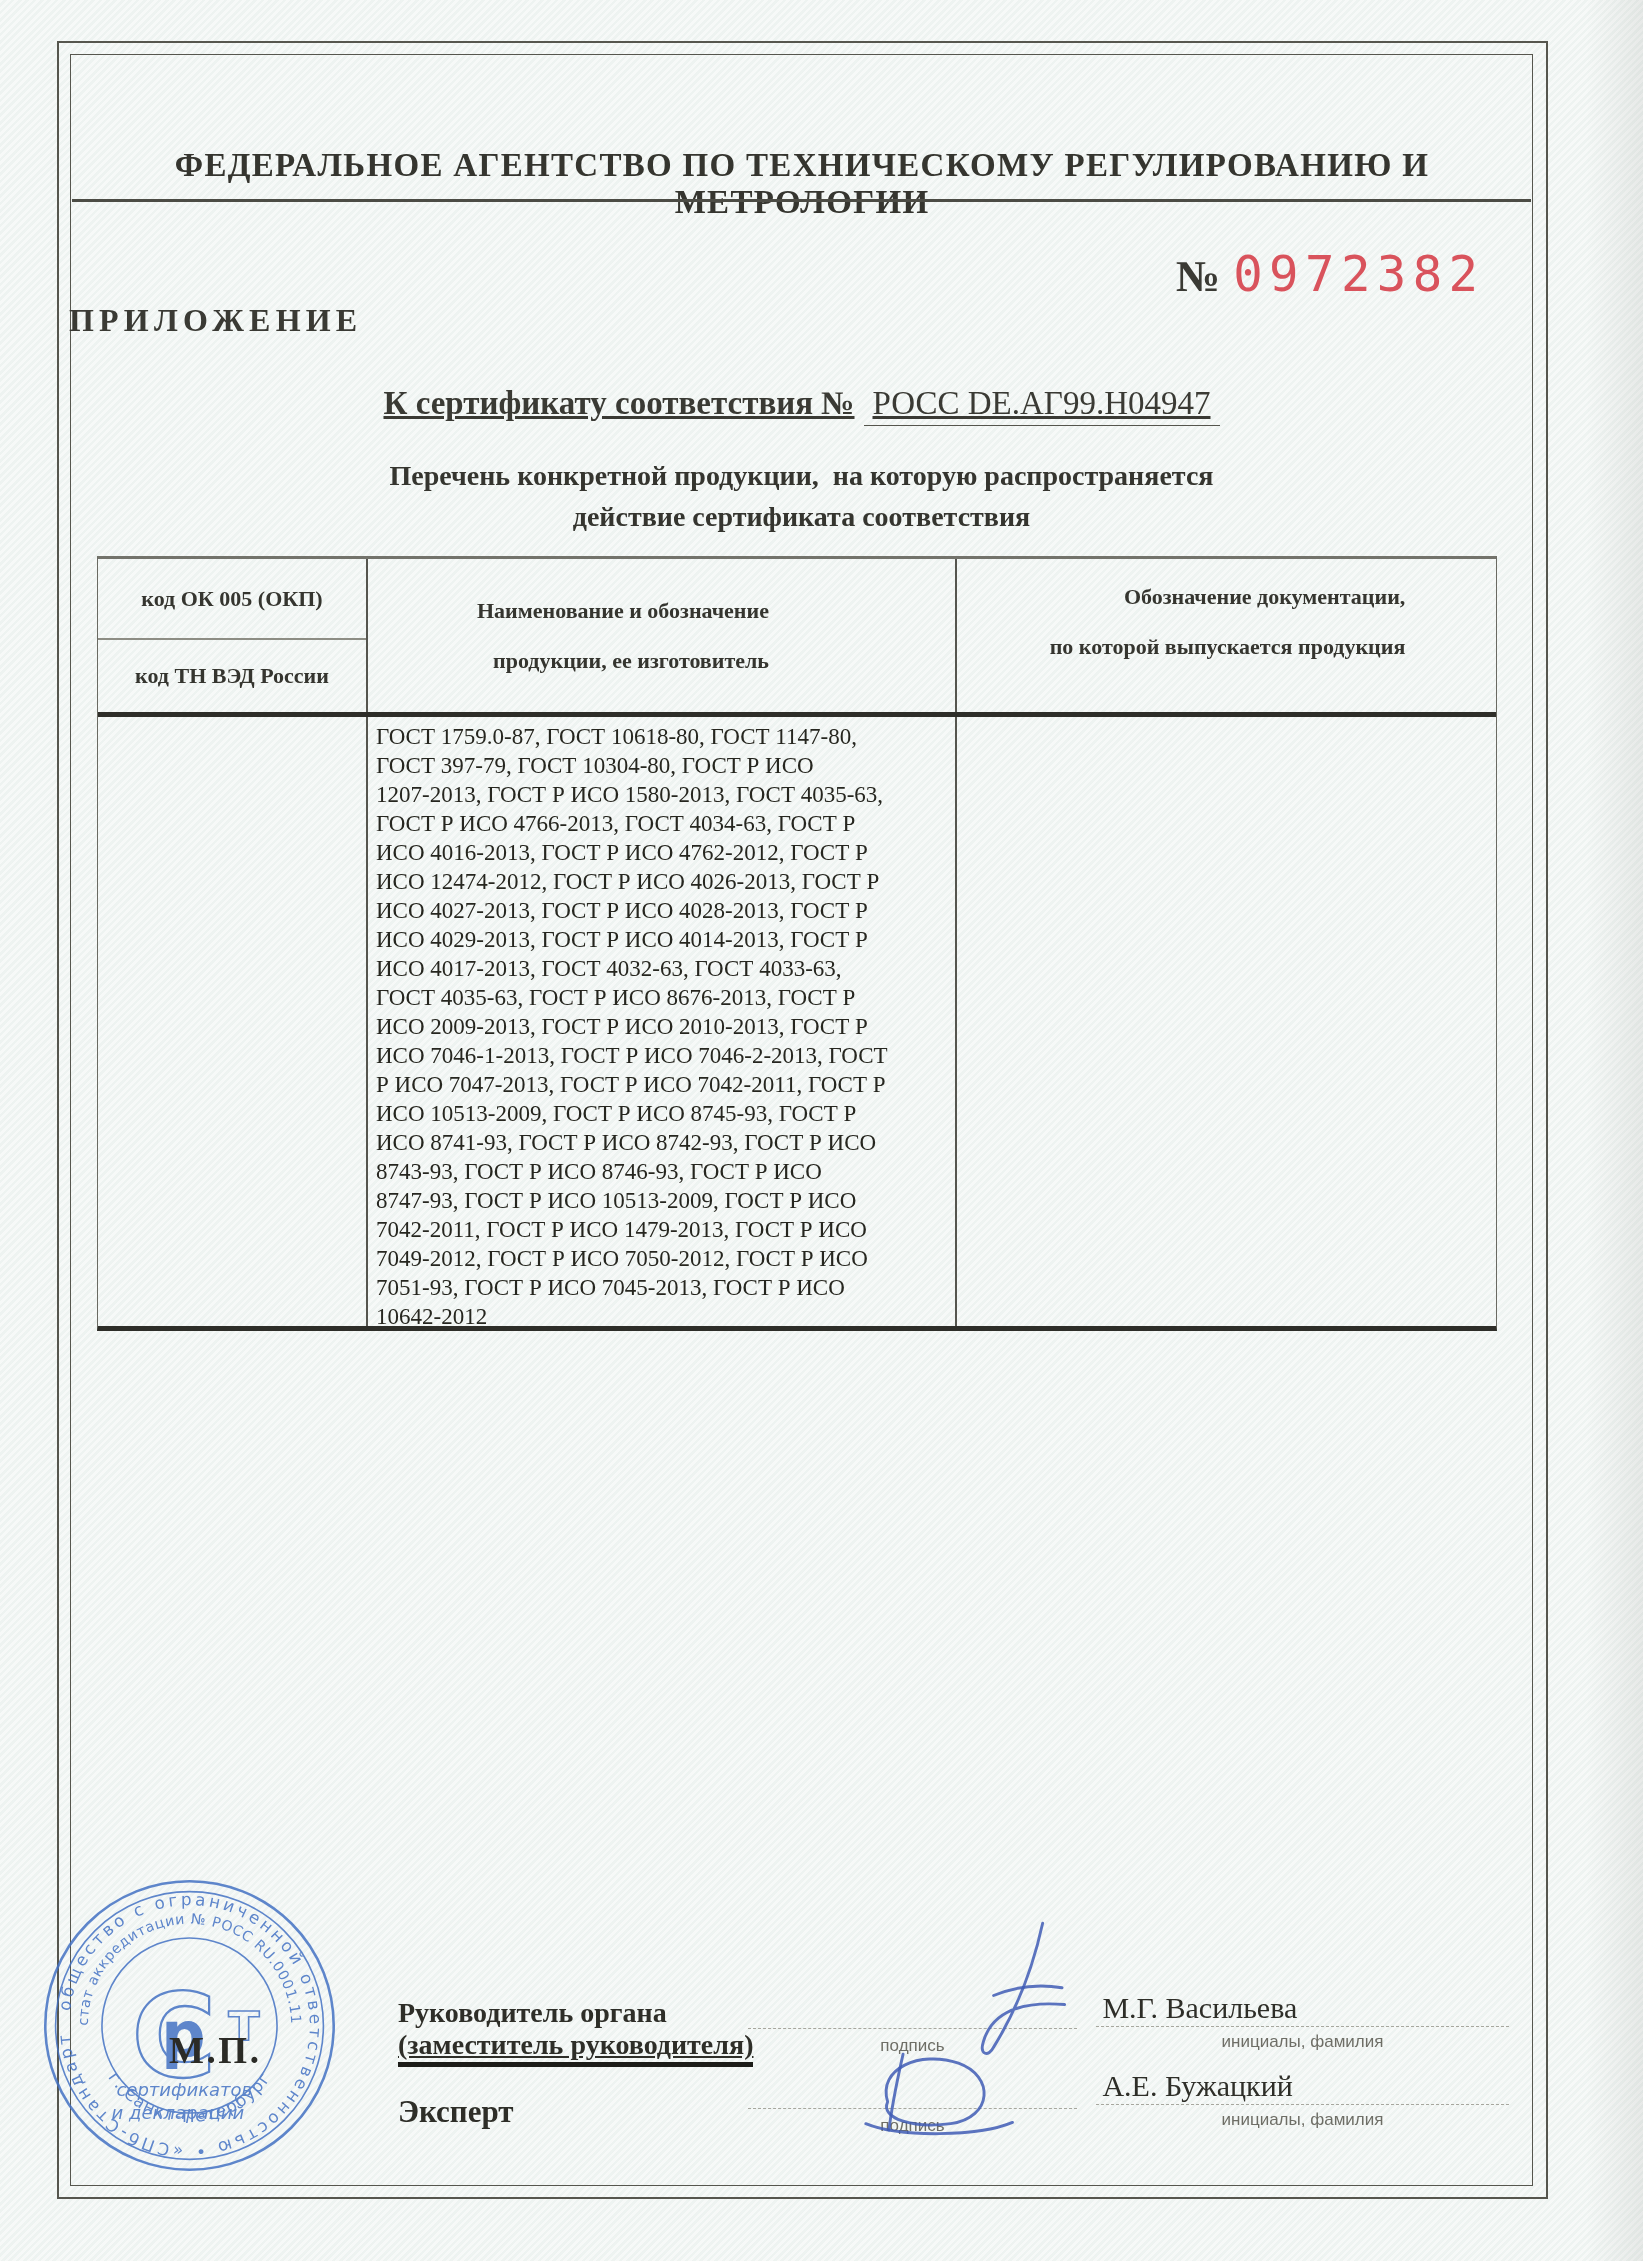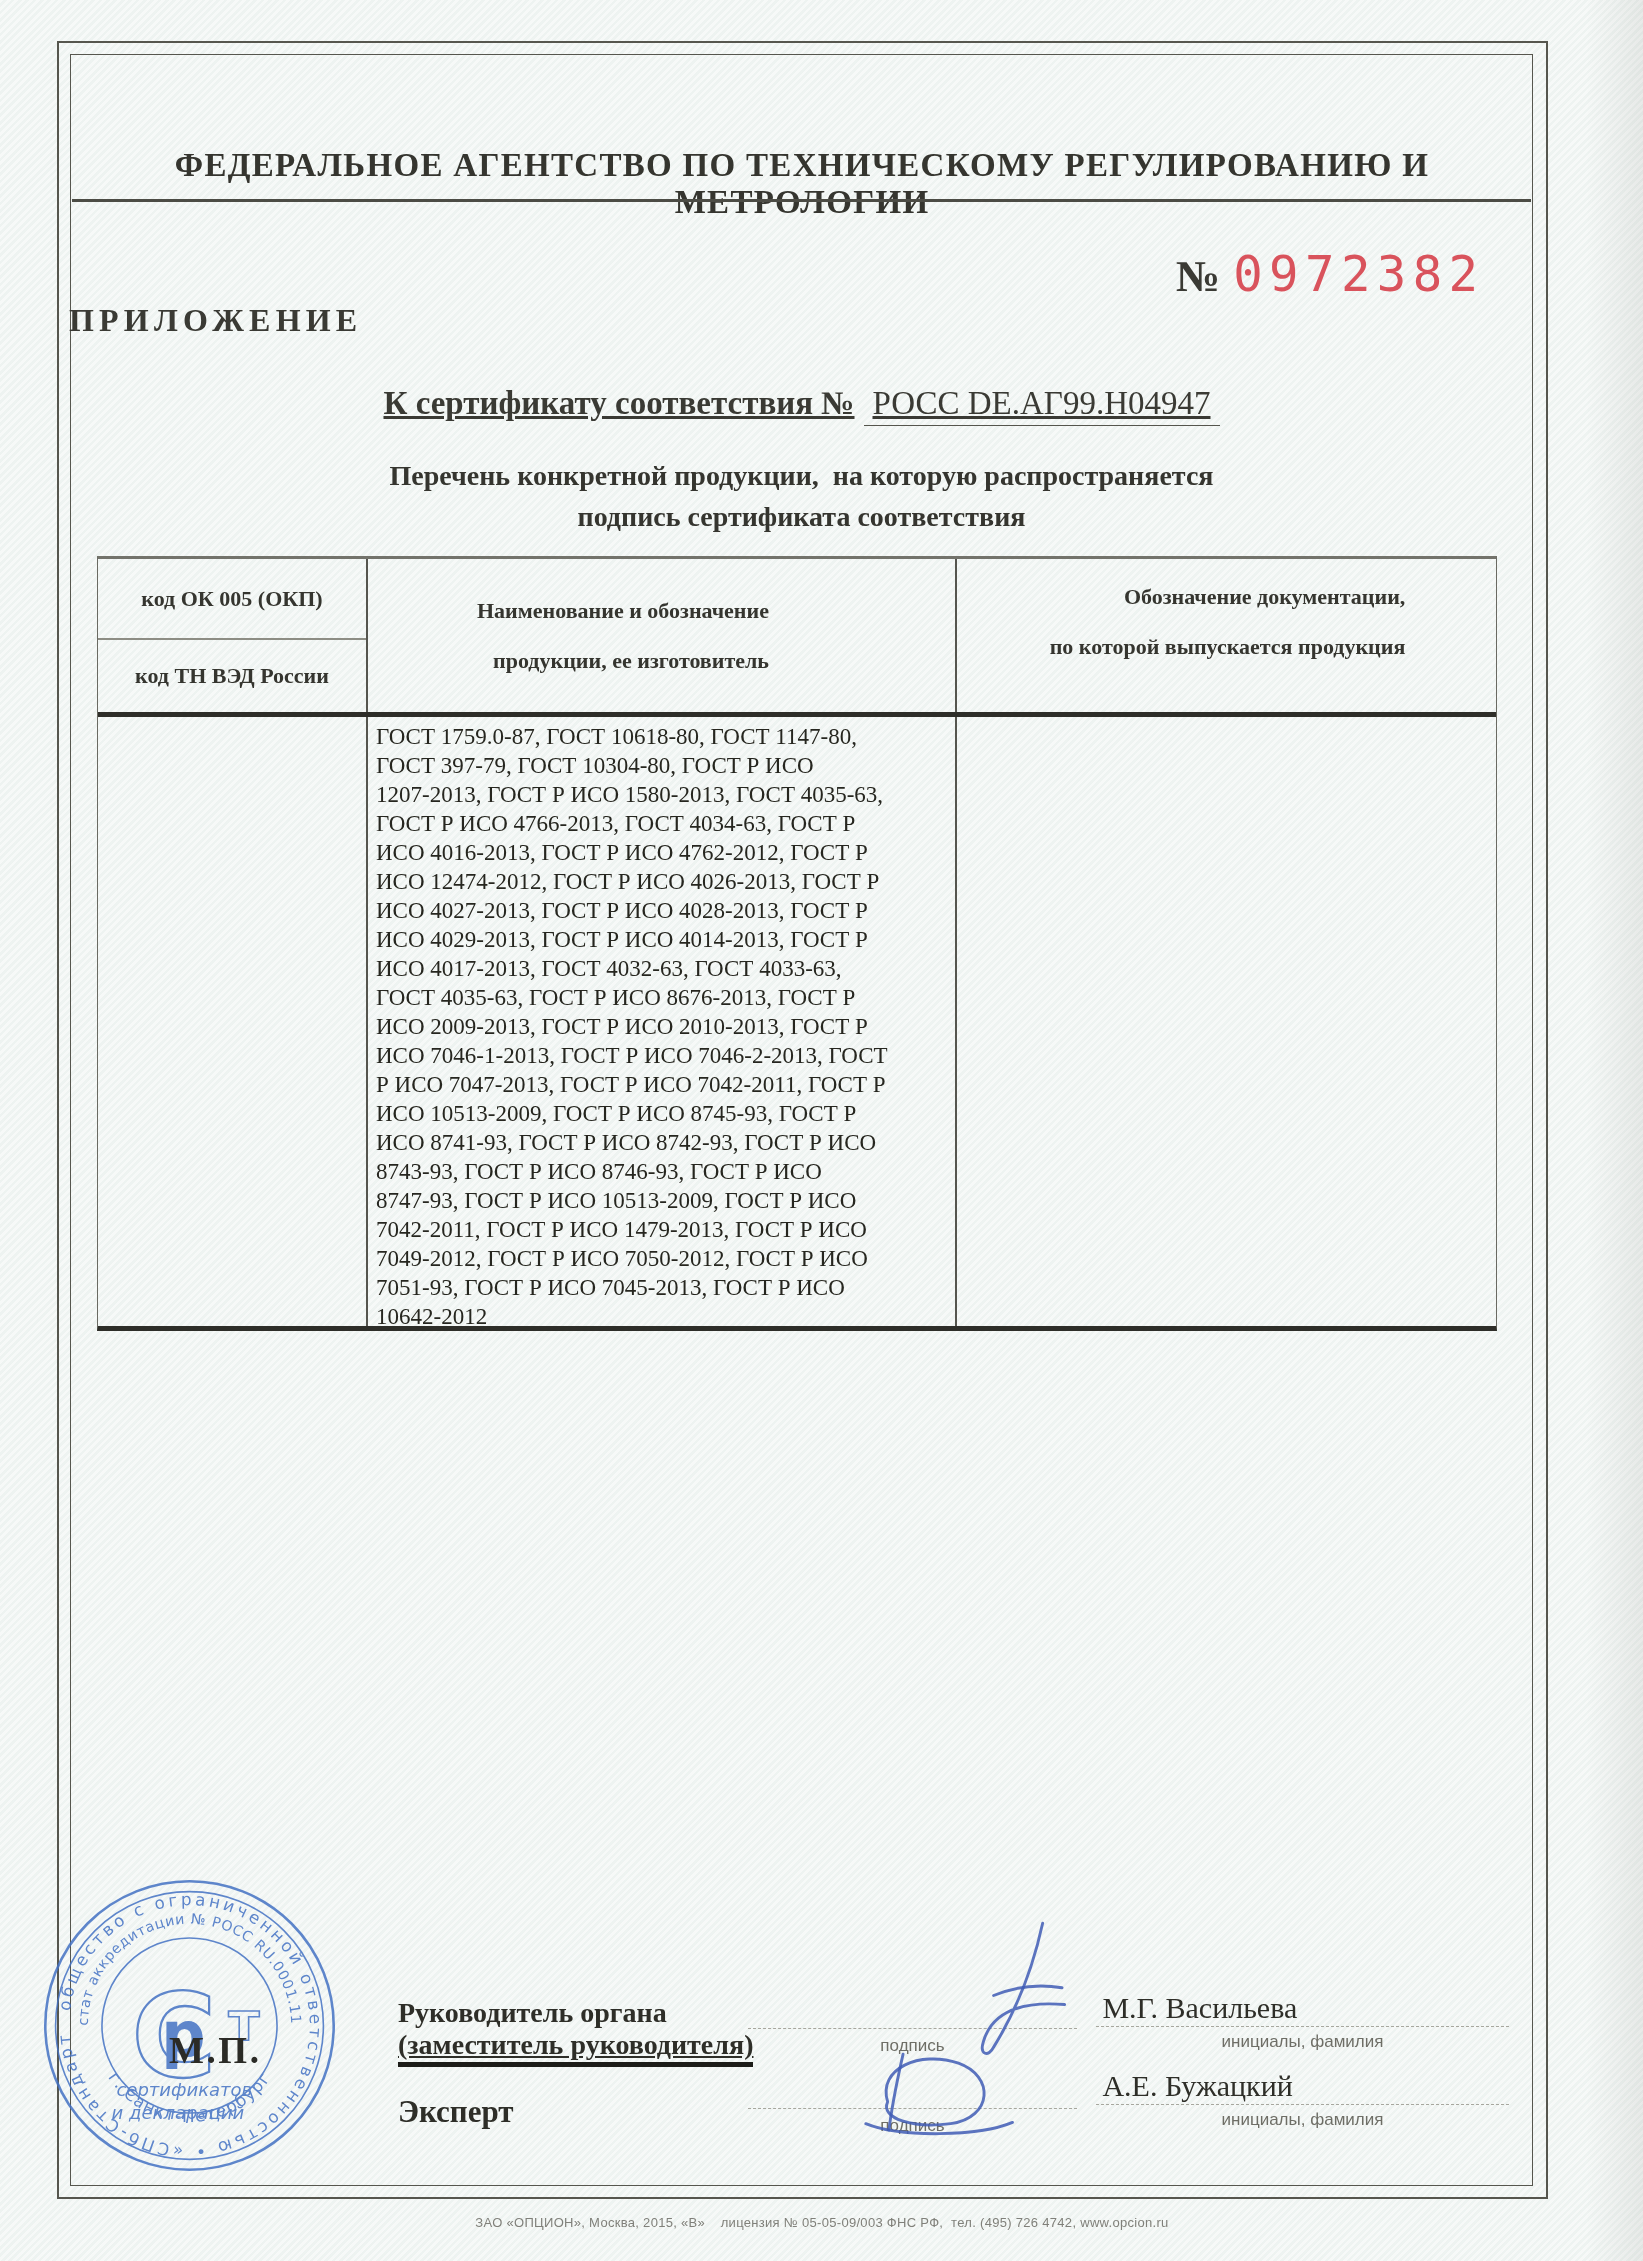--- a/index.html
+++ b/index.html
@@ -100,21 +100,21 @@
     <span class="digits">0972382</span>
   </div>
 
   <div class="appendix-title">ПРИЛОЖЕНИЕ</div>
 
   <div class="cert-ref">
     <span>К сертификату соответствия №</span><span class="cert-no">РОСС DE.АГ99.Н04947</span>
   </div>
 
   <div class="intro">Перечень конкретной продукции,  на которую распространяется
-подпись сертификата соответствия</div>
+действие сертификата соответствия</div>
 
   <div class="tbl">
     <div class="v1"></div>
     <div class="v2"></div>
     <div class="hsep"></div>
     <div class="c1split"></div>
     <div class="cell hdr c1a">код ОК 005 (ОКП)</div>
     <div class="cell hdr c1b">код ТН ВЭД России</div>
     <div class="cell hdr c2h">Наименование и обозначение
 продукции, ее изготовитель</div>
@@ -201,16 +201,15 @@
   <svg class="autograph" style="left:809px;top:1918px;" width="284" height="155" viewBox="0 0 440 240">
     <path d="M 362,8 C 348,72 322,142 286,200 C 278,216 264,212 270,192 C 282,150 322,128 396,134"></path>
     <path d="M 286,120 C 320,106 356,102 392,108"></path>
   </svg>
   <svg class="autograph" style="left:841px;top:2040px;" width="213" height="103" viewBox="0 0 330 160">
     <path d="M 96,22 C 86,66 78,108 74,140"></path>
     <path d="M 72,96 C 56,44 122,16 182,36 C 238,56 236,120 170,130 C 112,138 60,122 72,96"></path>
     <path d="M 38,130 C 92,152 214,150 266,128"></path>
   </svg>
 
-  <div class="footer">ЗАО «ОПЦИОН», Москва, 2015, «В»    лицензия № 05-05-09/003 ФНС РФ,  тел. (495) 726 4742, www.opcion.ru</div>
 
 </div>
 
 
 </body></html>

